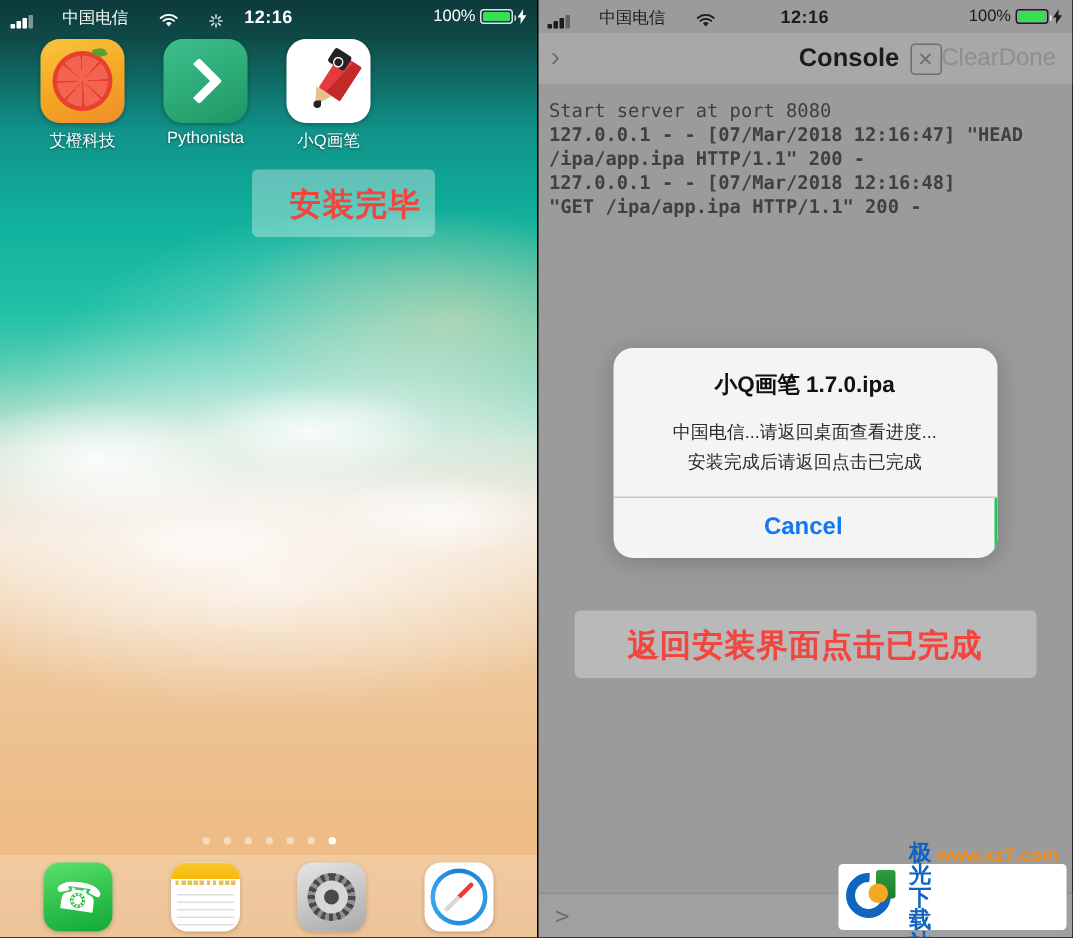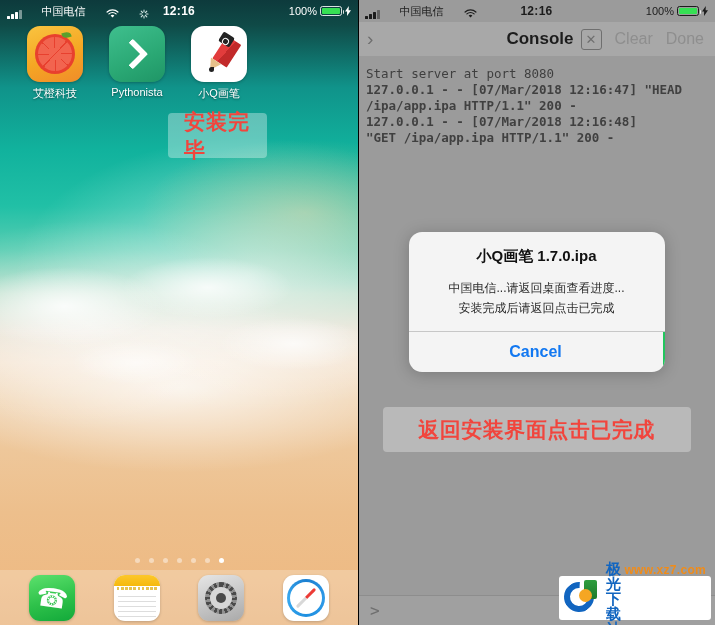--- a/index.html
+++ b/index.html
@@ -84,21 +84,21 @@
   .pen { width:40px; height:40px; position:relative; transform:rotate(0deg); }
   .pen-body { position:absolute; left:12px; top:2px; width:17px; height:27px; background:linear-gradient(100deg,#e23c3c 0 48%,#c22a2a 48% 100%); transform:rotate(33deg); transform-origin:50% 100%; border-radius:1px; }
   .pen-cap { position:absolute; left:21px; top:0px; width:13px; height:11px; background:#232323; transform:rotate(33deg); border-radius:2px; }
   .pen-tip { position:absolute; left:8px; bottom:3px; width:0; height:0; border-left:6px solid transparent; border-right:6px solid transparent; border-bottom:11px solid #e6c08a; transform:rotate(213deg); }
   .pen-nib { position:absolute; left:10px; bottom:2px; width:5px; height:5px; background:#222; border-radius:50% 0 50% 50%; }
   .pen-ring { position:absolute; left:23px; top:4px; width:7px; height:7px; border:1.6px solid #fff; border-radius:50%; transform:rotate(33deg); }
 
   
   .banner {
     position:absolute; z-index:15; left:168px; top:113px;
-    width:99px; height:45px; background:rgba(255,255,255,.34);
+    width:122px; height:45px; background:rgba(255,255,255,.34);
     border-radius:4px; display:flex; align-items:center; justify-content:center;padding-left:16px;
   }
   .banner span { color:#f1453d; font-size:21px; font-weight:700; letter-spacing:1px; }
 
   
   .dots { position:absolute; z-index:12; left:0; right:0; bottom:62px; display:flex; justify-content:center; gap:9px; }
   .dots i { width:5px; height:5px; border-radius:50%; background:rgba(255,255,255,.45); display:block; }
   .dots i.on { background:#fff; }
 
   
@@ -133,21 +133,21 @@
   .rs-bar .bars i { background:#1c1c1c; }
   .rs-bar .batt { border-color:#1c1c1c; }
   .rs-bar .sb-center { color:#1c1c1c; }
 
   .nav { position:absolute; top:22px; left:0; right:0; height:34px; background:#a8a8a8;
          display:flex; align-items:center; padding:0 9px; z-index:18; }
   .nav-back { font-size:19px; color:#6f6f6f; width:26px; }
   .nav-title { font-size:17px; font-weight:700; color:#1c1c1c; margin-left:auto; }
   .nav-x { margin-left:7px; width:21px; height:21px; border:1px solid #6f6f6f; border-radius:3px;
            display:flex; align-items:center; justify-content:center; font-size:13px; color:#6f6f6f; }
-  .nav-btn { margin-left:13px; font-size:16px; color:#8e8e8e; }
+  .nav-btn { font-size:16px; color:#8e8e8e; }
   .nav-btn.last { margin-right:2px; }
 
   .console { position:absolute; top:60px; left:0; right:0; bottom:38px; padding:6px 8px;
              font-family:"DejaVu Sans Mono", monospace; font-size:12.5px; line-height:16px; }
   .log-plain { color:#3f3f3f; }
   .log-red { color:#404040; font-weight:700; }
 
   .prompt { position:absolute; left:0; right:0; bottom:0; height:30px; background:#a0a0a0;
             border-top:1px solid #8d8d8d; display:flex; align-items:center; padding:0 12px;
             font-family:"DejaVu Sans Mono", monospace; font-size:16px; color:#6f6f6f; }

